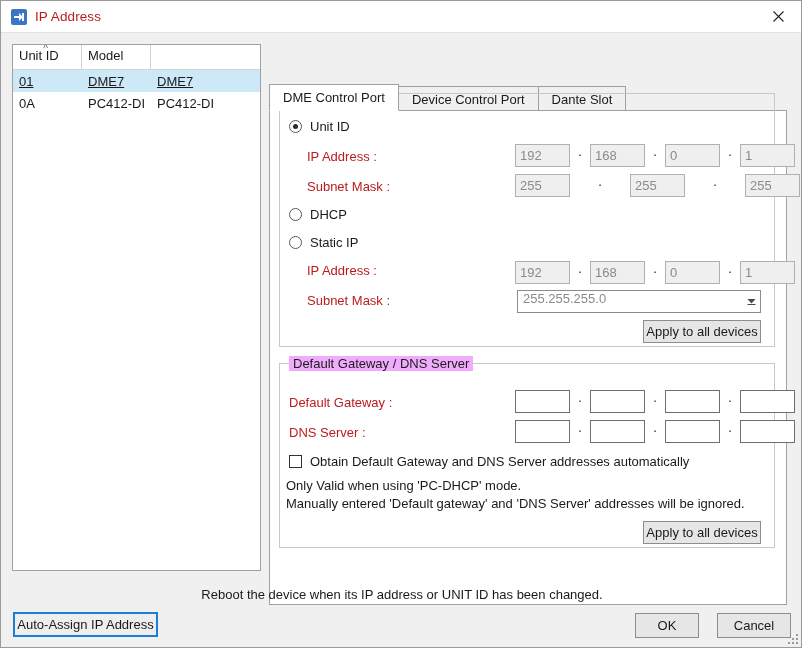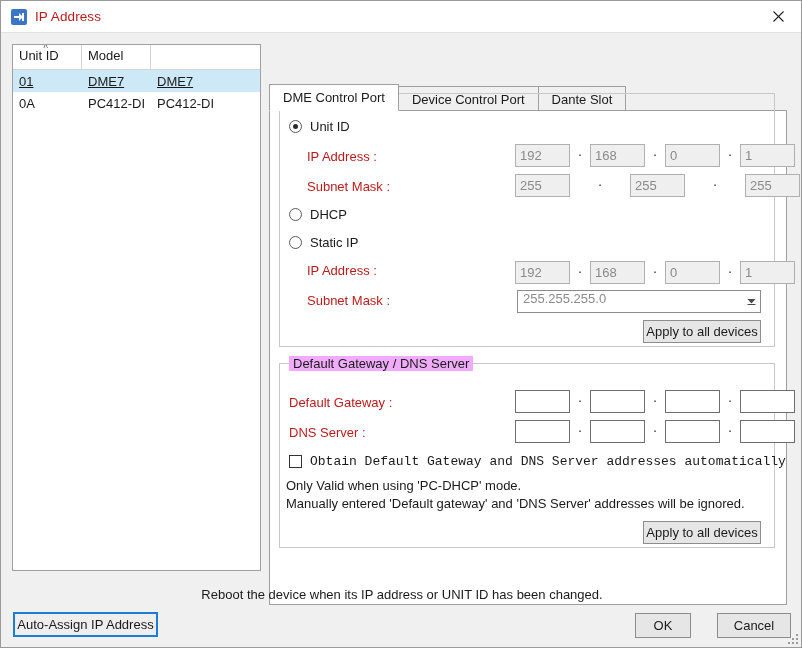--- a/index.html
+++ b/index.html
@@ -171,21 +171,20 @@
     content: "";
     position: absolute; left: 3px; top: 3px;
     width: 5px; height: 5px; border-radius: 50%;
     background: #2b2b2b;
   }
   .check-row {
     position: absolute;
     display: flex; align-items: center;
     font-size: 13px; color: #1a1a1a;
     white-space: nowrap;
-    font-family: Liberation Mono, monospace;
   }
   .cbox {
     width: 13px; height: 13px;
     border: 1px solid #333;
     background: #fff;
     margin-right: 8px; flex: none;
   }
 
   
   .flabel {
@@ -241,21 +240,21 @@
   .btn {
     position: absolute;
     display: flex; align-items: center; justify-content: center;
     background: #e6e6e6;
     border: 1px solid #8d8d8d;
     font-size: 13px; color: #1a1a1a;
     white-space: nowrap;
   }
   #btn-apply1 { left: 642px; top: 319px; width: 118px; height: 23px; }
   #btn-apply2 { left: 642px; top: 520px; width: 118px; height: 23px; }
-  #btn-ok     { left: 634px; top: 612px; width: 56px; height: 25px; }
+  #btn-ok     { left: 634px; top: 612px; width: 64px; height: 25px; }
   #btn-cancel { left: 716px; top: 612px; width: 74px; height: 25px; }
   #btn-auto {
     left: 12px; top: 611px; width: 145px; height: 25px;
     background: #eeeeee;
     border: 2px solid #1a7fd4;
   }
 
   
   .info {
     position: absolute;

